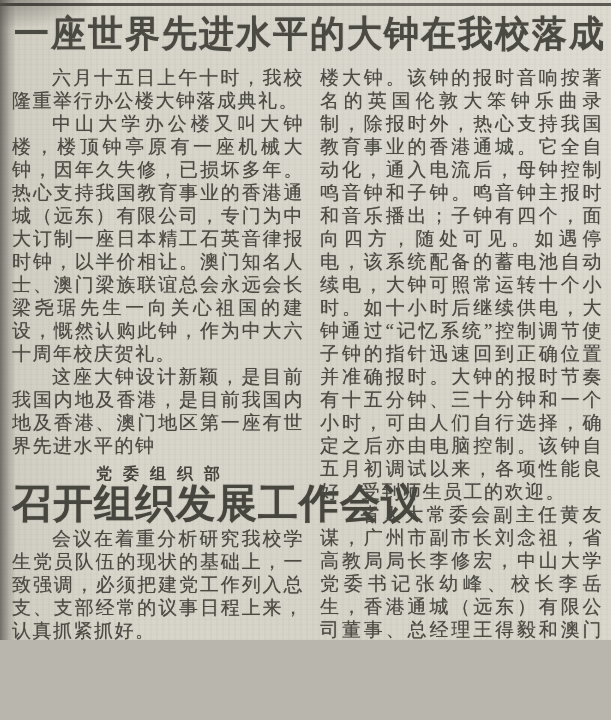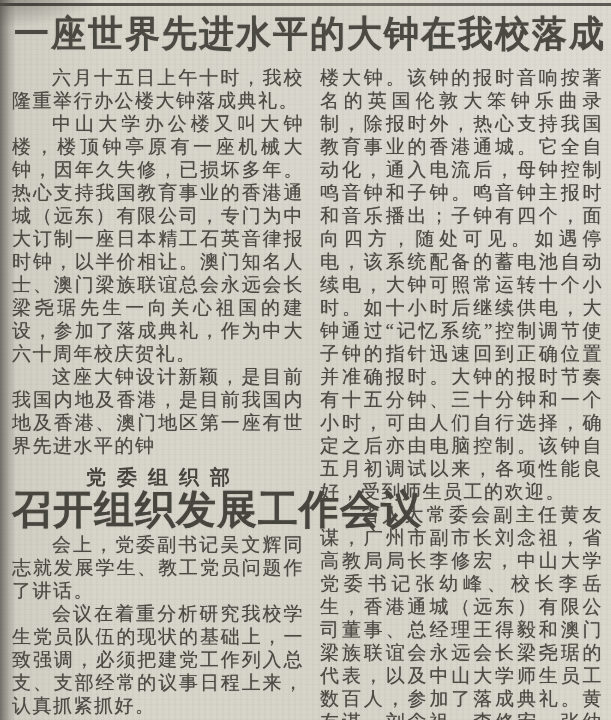--- a/index.html
+++ b/index.html
@@ -1,18 +1,18 @@
 <!DOCTYPE html>
 <html lang="zh"><head>
 <meta charset="utf-8">
 <style>
   html,body{margin:0;padding:0;background:#b9b6ad;}
   .page{
     position:relative;
-    width:611px;height:720px;
+    width:611px;height:640px;
     margin:0 auto;
     overflow:hidden;
     box-sizing:border-box;
     background:
       radial-gradient(140px 60px at 1% -2%, rgba(60,58,52,.55), rgba(60,58,52,0) 70%),
       radial-gradient(500px 300px at 85% 20%, rgba(255,255,250,.18), rgba(255,255,250,0) 70%),
       repeating-linear-gradient(90deg, rgba(40,40,35,.025) 0 2px, rgba(0,0,0,0) 2px 6px),
       repeating-linear-gradient(0deg, rgba(40,40,35,.02) 0 1px, rgba(0,0,0,0) 1px 5px),
       linear-gradient(90deg,#cfccc2 0%, #d8d5cb 18%, #d6d3c9 55%, #dad7cd 100%);
     font-family:"Liberation Serif","DejaVu Serif",serif;
@@ -49,21 +49,21 @@
     line-height:23px;
     letter-spacing:1.5px;
     text-align:justify;
     text-justify:inter-ideograph;
     color:#4b4a43;
     text-shadow:0 0 .7px rgba(75,74,67,.6);
   }
   p.indent{text-indent:2.1em;}
   .kicker{
     margin:7px 0 2px 0;
-    font-size:20px;
+    font-size:16px;
     font-weight:bold;
     letter-spacing:11px;
     text-align:center;
     text-indent:11px;
     color:#45443d;
   }
   .headline2{
     margin:1px 0 6px 0;
     font-size:40px;
     line-height:34px;
@@ -81,27 +81,26 @@
 <div class="page">
   <div class="top-rule"></div>
   <div class="edge-shadow"></div>
 
   <h1 class="main-title">一座世界先进水平的大钟在我校落成</h1>
 
   <div class="columns">
 
     <div class="col">
       <p class="body indent">六月十五日上午十时，我校隆重举行办公楼大钟落成典礼。</p>
-      <p class="body indent">中山大学办公楼又叫大钟楼，楼顶钟亭原有一座机械大钟，因年久失修，已损坏多年。热心支持我国教育事业的香港通城（远东）有限公司，专门为中大订制一座日本精工石英音律报时钟，以半价相让。澳门知名人士、澳门梁族联谊总会永远会长梁尧琚先生一向关心祖国的建设，参加了落成典礼，作为中大六十周年校庆贺礼。</p>
+      <p class="body indent">中山大学办公楼又叫大钟楼，楼顶钟亭原有一座机械大钟，因年久失修，已损坏多年。热心支持我国教育事业的香港通城（远东）有限公司，专门为中大订制一座日本精工石英音律报时钟，以半价相让。澳门知名人士、澳门梁族联谊总会永远会长梁尧琚先生一向关心祖国的建设，慨然认购此钟，作为中大六十周年校庆贺礼。</p>
       <p class="body indent">这座大钟设计新颖，是目前我国内地及香港，是目前我国内地及香港、澳门地区第一座有世界先进水平的钟</p>
 
       <h3 class="kicker">党委组织部</h3>
       <h2 class="headline2">召开组织发展工作会议</h2>
 
-      <p class="body indent">会上，党委副书记吴文辉同志就发展学生、教工党员问题作了讲话。</p>
       <p class="body indent">会议在着重分析研究我校学生党员队伍的现状的基础上，一致强调，必须把建党工作列入总支、支部经常的议事日程上来，认真抓紧抓好。</p>
 
     </div>
 
     <div class="col">
       <p class="body">楼大钟。该钟的报时音响按著名的英国伦敦大笨钟乐曲录制，除报时外，热心支持我国教育事业的香港通城。它全自动化，通入电流后，母钟控制鸣音钟和子钟。鸣音钟主报时和音乐播出；子钟有四个，面向四方，随处可见。如遇停电，该系统配备的蓄电池自动续电，大钟可照常运转十个小时。如十小时后继续供电，大钟通过“记忆系统”控制调节使子钟的指针迅速回到正确位置并准确报时。大钟的报时节奏有十五分钟、三十分钟和一个小时，可由人们自行选择，确定之后亦由电脑控制。该钟自五月初调试以来，各项性能良好，受到师生员工的欢迎。</p>
       <p class="body indent">省人大常委会副主任黄友谋，广州市副市长刘念祖，省高教局局长李修宏，中山大学党委书记张幼峰、校长李岳生，香港通城（远东）有限公司董事、总经理王得毅和澳门梁族联谊会永远会长梁尧琚的代表，以及中山大学师生员工数百人，参加了落成典礼。黄友谋、刘念祖、李修宏、张幼峰、王得毅先生和梁尧琚先生的代表六人同时为钟楼大钟落成剪彩。</p>
 
     </div>
 

